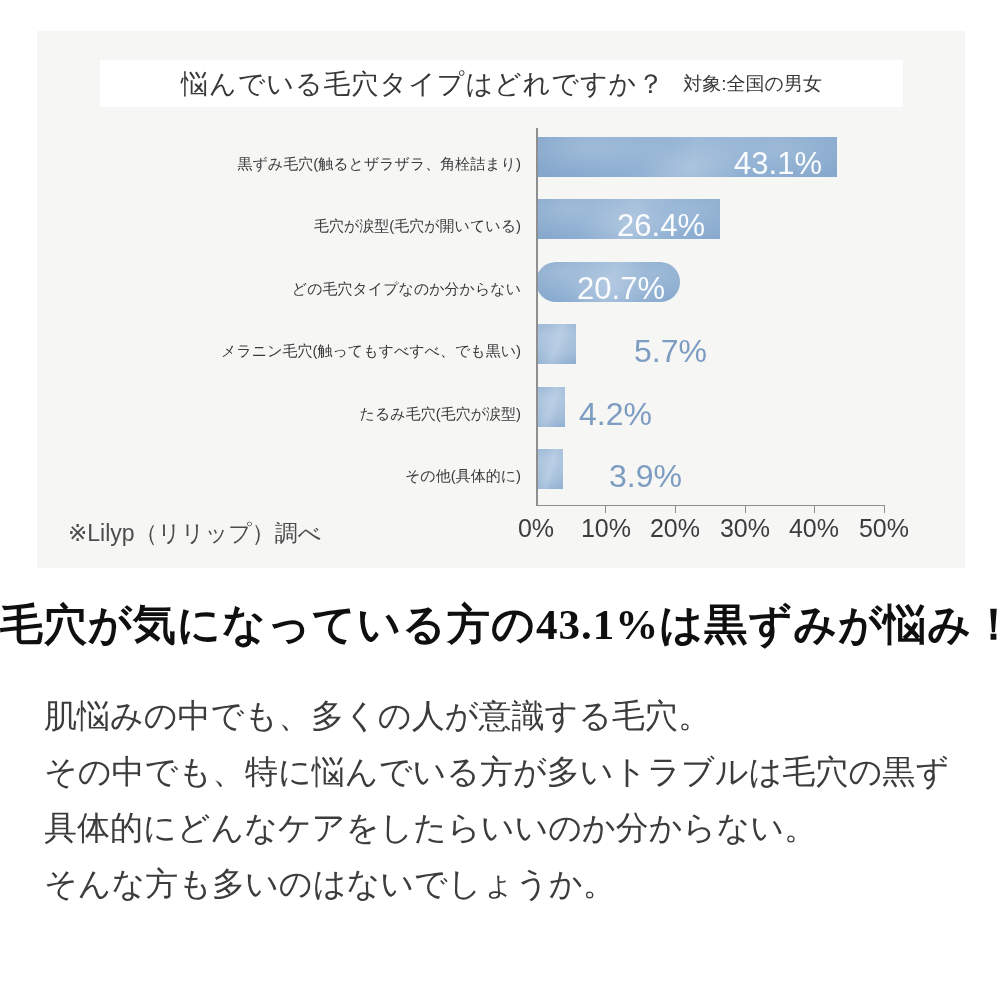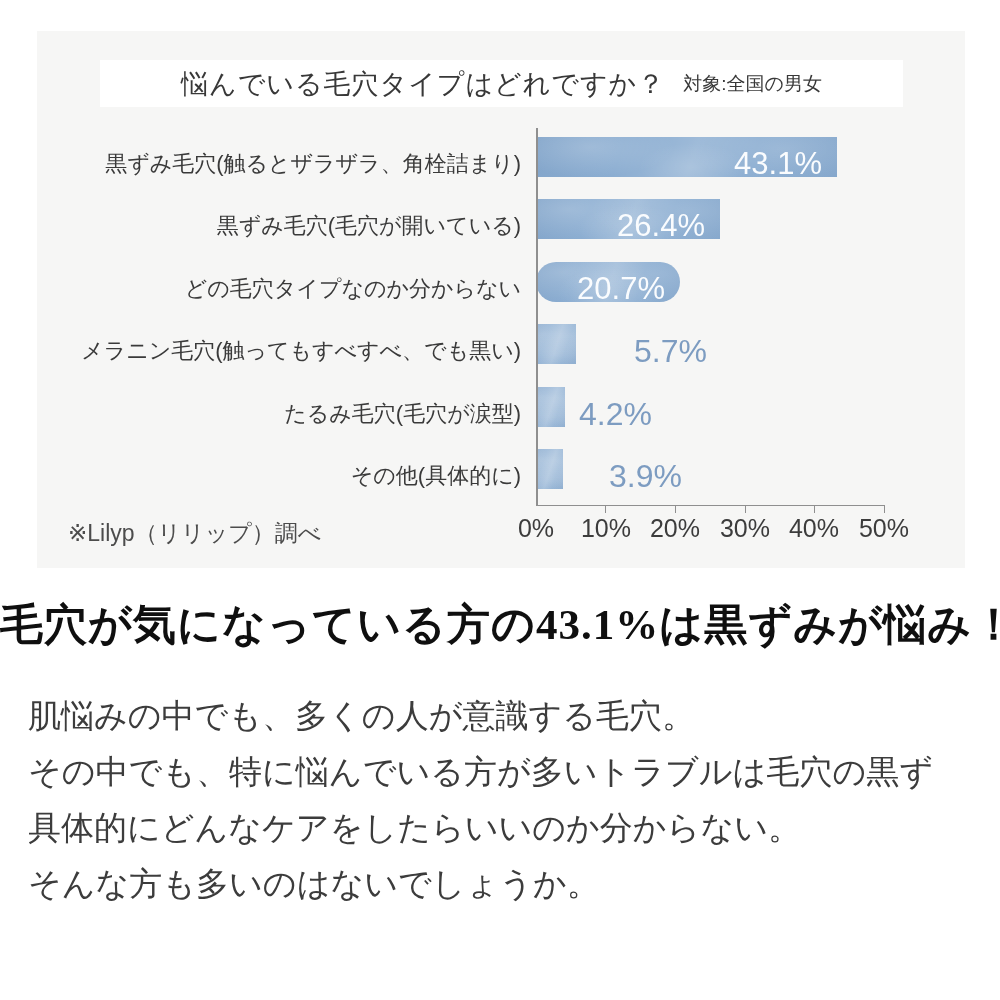--- a/index.html
+++ b/index.html
@@ -20,21 +20,21 @@
 
   .bar-row { position:absolute; left:0; right:0; height:54px; }
   .bar-row:nth-of-type(1){ top:106px; }
   .bar-row:nth-of-type(2){ top:168px; }
   .bar-row:nth-of-type(3){ top:231px; }
   .bar-row:nth-of-type(4){ top:293px; }
   .bar-row:nth-of-type(5){ top:356px; }
   .bar-row:nth-of-type(6){ top:418px; }
 
   .cat-label { position:absolute; left:0; width:484px; text-align:right;
-    line-height:54px; font-size:22px; color:#3a3a3a; white-space:nowrap; }
+    line-height:54px; font-size:15px; color:#3a3a3a; white-space:nowrap; }
 
   .bar { position:absolute; left:499px; top:0; height:40px;
     background-color:#8badd1;
     background-image:
       radial-gradient(ellipse 130px 46px at 18% 25%, rgba(255,255,255,.20), transparent 65%),
       radial-gradient(ellipse 90px 40px at 52% 75%, rgba(255,255,255,.14), transparent 60%),
       radial-gradient(ellipse 150px 52px at 82% 30%, rgba(255,255,255,.16), transparent 65%),
       linear-gradient(108deg, rgba(110,145,185,.28) 0%, transparent 28%,
         rgba(255,255,255,.16) 52%, transparent 72%, rgba(110,145,185,.22) 100%);
   }
@@ -53,21 +53,21 @@
 
   .source-note { position:absolute; left:31px; top:487px; font-size:23px; color:#4c4c4c; }
 
   
   .headline { position:absolute; left:0; top:596px; width:1000px; text-align:center;
     font-family:"Liberation Serif","DejaVu Serif",serif; font-size:43px;
     font-weight:600; color:#0f0f0f; letter-spacing:1px; white-space:nowrap; }
 
   .body-text { position:absolute; left:28px; top:688px; width:960px;
     font-size:33px; line-height:56px; color:#3c3c3c; }
-  .body-line { white-space:nowrap; }
+  .body-line { white-space:nowrap;margin-left:16px; }
 </style>
 </head>
 <body>
 
 <div class="chart-panel">
 
   <div class="title-band">
     <span class="main-title">悩んでいる毛穴タイプはどれですか？</span>
     <span class="target-note">対象:全国の男女</span>
   </div>
@@ -75,21 +75,21 @@
   <div class="plot">
 
     <div class="bar-row">
       <span class="cat-label">黒ずみ毛穴(触るとザラザラ、角栓詰まり)</span>
       <div class="bar" style="width: 301px;">
         <span class="bar-value-in">43.1%</span>
       </div>
     </div>
 
     <div class="bar-row">
-      <span class="cat-label">黒ずみ毛穴(毛穴が開いている)</span>
+      <span class="cat-label">毛穴が涙型(毛穴が開いている)</span>
       <div class="bar" style="width: 184px;">
         <span class="bar-value-in">26.4%</span>
       </div>
     </div>
 
     <div class="bar-row">
       <span class="cat-label">どの毛穴タイプなのか分からない</span>
       <div class="bar" style="width: 144px; border-radius: 20px;">
         <span class="bar-value-in">20.7%</span>
       </div>

